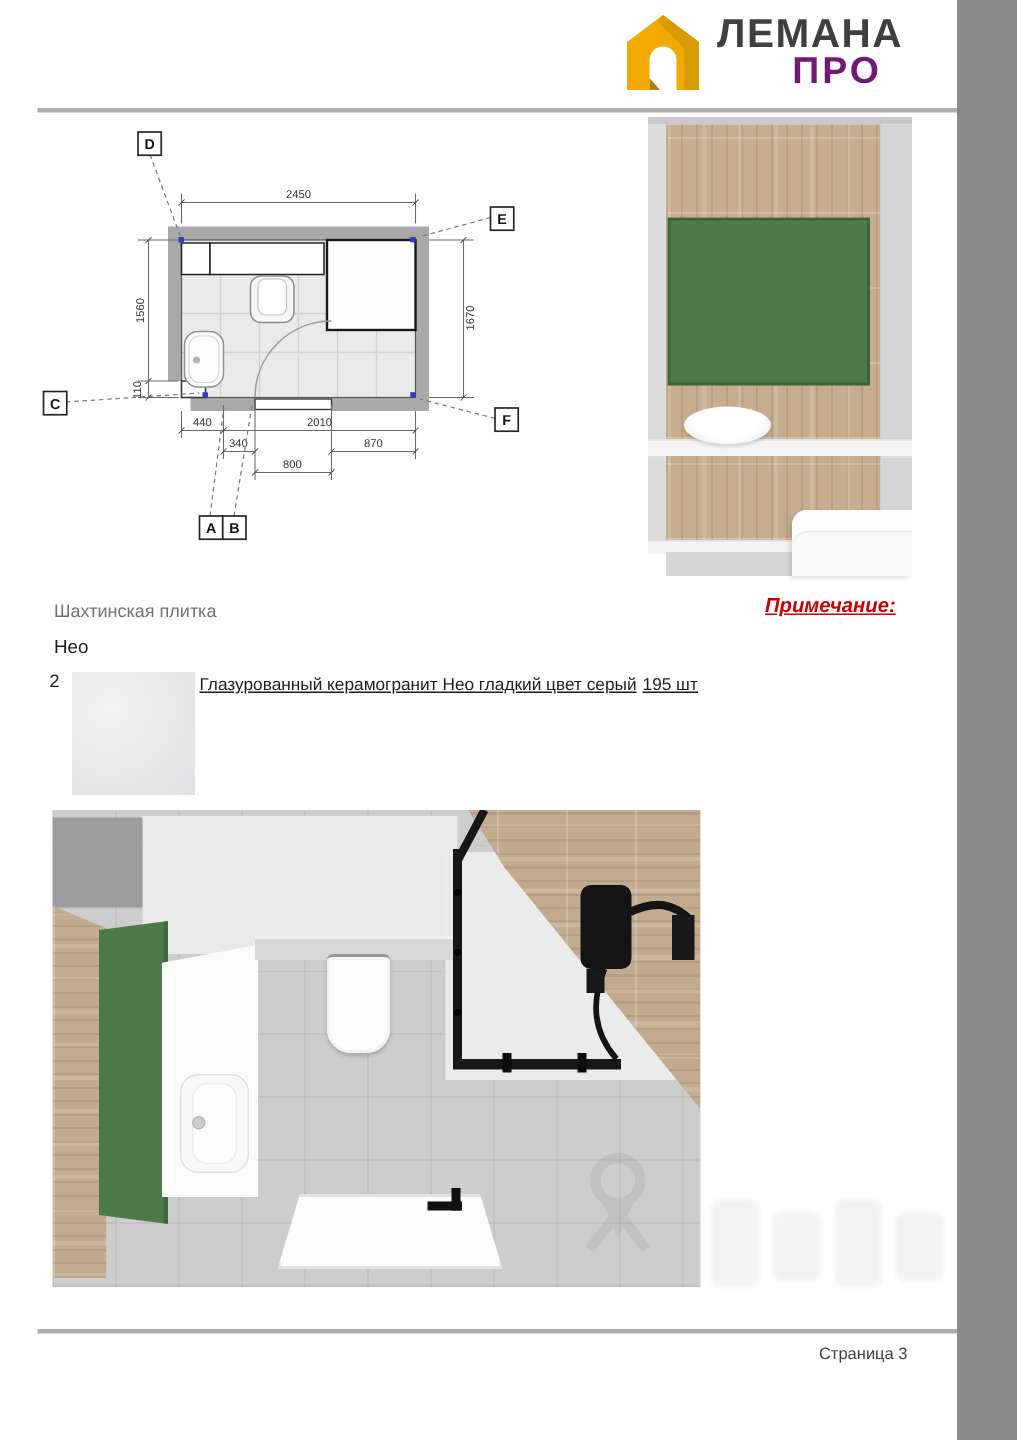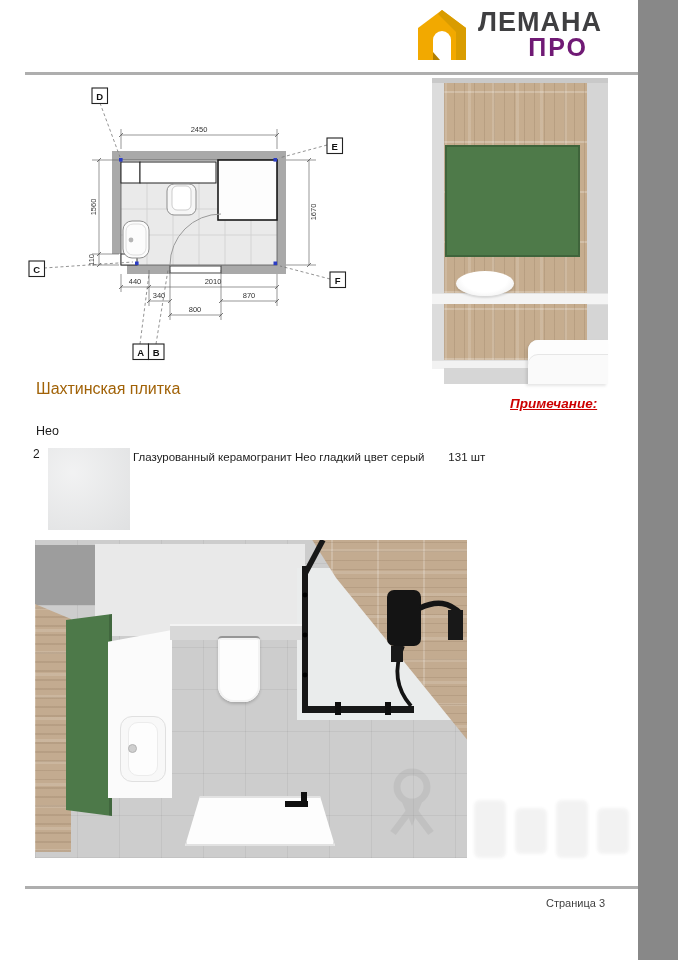--- a/index.html
+++ b/index.html
@@ -12,29 +12,29 @@
   .logo-line1{font-size:27px;font-weight:800;letter-spacing:1px;color:#3F3F41;}
   .logo-line2{font-size:25px;font-weight:800;letter-spacing:2px;color:#701a75;margin-right:14px;}
   .rule{position:absolute;left:25px;width:627px;height:3px;background:#aeaeae;}
 
   
   .plan-svg{position:absolute;left:28px;top:84px;}
   .plan-svg text.dim{font-family:"Liberation Sans",sans-serif;font-size:7.5px;fill:#333;}
   .plan-svg text.lbl{font-family:"Liberation Sans",sans-serif;font-size:9.5px;font-weight:bold;fill:#111;}
 
   
-  .sec-title{position:absolute;left:36px;top:380px;font-size:16px;color:#a16207;}
+  .sec-title{position:absolute;left:36px;top:400px;font-size:12px;color:#737373;}
   .sec-note{position:absolute;left:510px;top:396px;font-size:13.5px;font-weight:bold;font-style:italic;
             color:#CC0000;text-decoration:underline;}
   .sec-collection{position:absolute;left:36px;top:424px;font-size:12.5px;}
   .item-index{position:absolute;left:33px;top:447px;font-size:12px;}
   .swatch{position:absolute;left:48px;top:448px;width:82px;height:82px;background:#e4e5e6;
           background-image:radial-gradient(circle at 30% 30%,rgba(255,255,255,.5),rgba(0,0,0,.02));}
   .item-text{position:absolute;left:133px;top:449px;font-size:11.5px;line-height:17.5px;}
-  .item-line1{display:flex;gap:24px;}
+  .item-line1{display:flex;gap:4px;text-decoration:underline;}
 
   
   .wood-v{background-color:#c6ad8f;background-image:
     repeating-linear-gradient(90deg,rgba(110,85,60,.16) 0 1.5px,rgba(255,255,255,0) 1.5px 10px),
     repeating-linear-gradient(90deg,rgba(255,255,255,.14) 0 3px,rgba(255,255,255,0) 3px 24px),
     repeating-linear-gradient(0deg,rgba(255,255,255,.22) 0 1.5px,rgba(0,0,0,0) 1.5px 50px);}
   .wood-h{background-color:#c3ab90;background-image:
     repeating-linear-gradient(0deg,rgba(110,85,60,.15) 0 1.5px,rgba(255,255,255,0) 1.5px 9px),
     repeating-linear-gradient(0deg,rgba(255,255,255,.13) 0 3px,rgba(255,255,255,0) 3px 22px),
     repeating-linear-gradient(90deg,rgba(255,255,255,.20) 0 1.5px,rgba(0,0,0,0) 1.5px 46px);}
@@ -216,21 +216,21 @@
 
   <div class="sec-title">Шахтинская плитка</div>
   <div class="sec-note">Примечание:</div>
   <div class="sec-collection">Нео</div>
 
   <div class="item-index">2</div>
   <div class="swatch"></div>
   <div class="item-text">
     <div class="item-line1">
       <span>Глазурованный керамогранит Нео гладкий цвет серый</span>
-      <span>131 шт</span>
+      <span>195 шт</span>
     </div>
   </div>
 
   <div class="r2">
     <div class="r2-base"></div>
     <div class="r2-walltop tiles"></div>
     <div class="r2-showertiles tiles"></div>
     <div class="r2-woodright wood-h"></div>
     <div class="r2-darksq"></div>
     <div class="r2-leftwood wood-h"></div>

